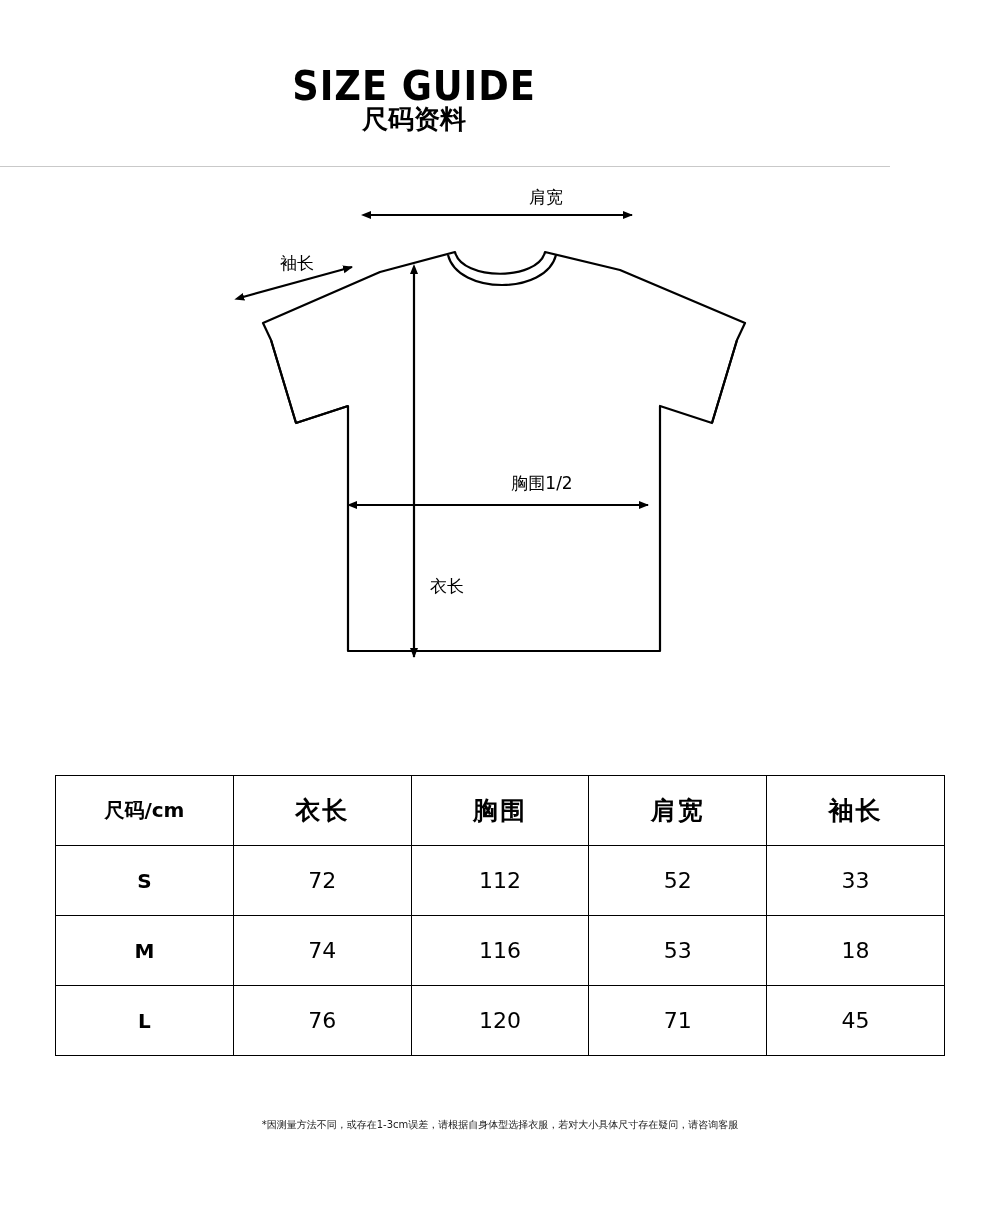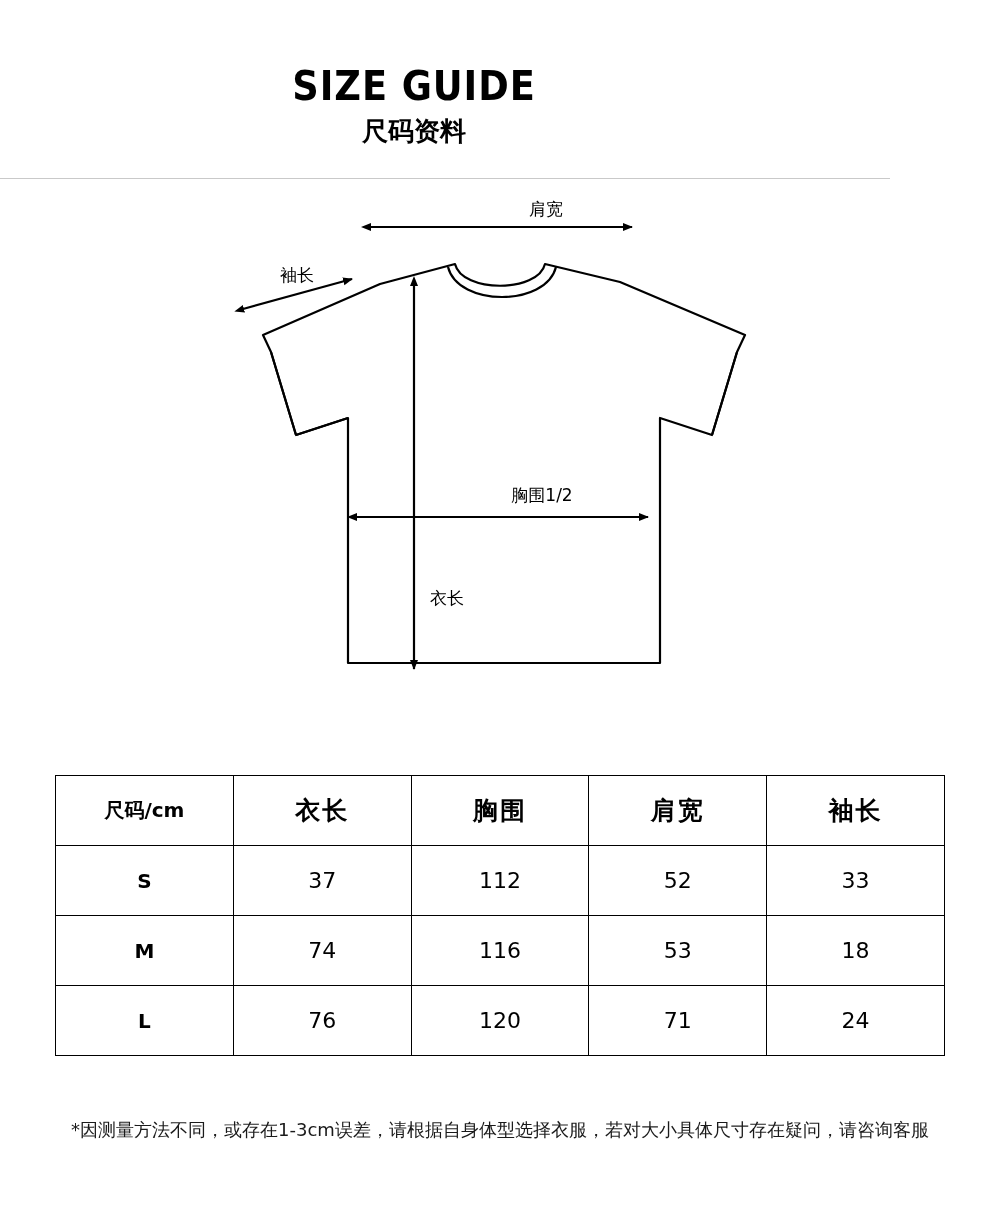--- a/index.html
+++ b/index.html
@@ -32,21 +32,20 @@
     font-weight: 700;
     letter-spacing: 1px;
     line-height: 1;
     transform: scaleX(0.92);
     color: #000000;
   }
   .title-cn {
     font-family: "DejaVu Sans", sans-serif;
     font-size: 26px;
     font-weight: 700;
-    margin-top: 12px;
     line-height: 1;
     color: #000000;
   }
   .divider {
     margin: 34px auto 0 auto;
     width: 890px;
     height: 1px;
     background: #c9c9c9;
   }
 
@@ -98,21 +97,21 @@
     font-weight: 700;
     font-size: 20px;
   }
   .note {
     position: absolute;
     left: 0;
     top: 1118px;
     width: 1000px;
     text-align: center;
     font-family: "DejaVu Sans", sans-serif;
-    font-size: 18px;
+    font-size: 10px;
     color: #1a1a1a;
   }
 </style>
 </head>
 <body>
 
 <div class="page">
 
   <div class="header">
     <div class="title-en">SIZE GUIDE</div>
@@ -187,38 +186,38 @@
           <th class="first-col">尺码/cm</th>
           <th>衣长</th>
           <th>胸围</th>
           <th>肩宽</th>
           <th>袖长</th>
         </tr>
       </thead>
       <tbody>
         <tr>
           <td class="size-label">S</td>
-          <td>37</td>
+          <td>72</td>
           <td>112</td>
           <td>52</td>
           <td>33</td>
         </tr>
         <tr>
           <td class="size-label">M</td>
           <td>74</td>
           <td>116</td>
           <td>53</td>
           <td>18</td>
         </tr>
         <tr>
           <td class="size-label">L</td>
           <td>76</td>
           <td>120</td>
           <td>71</td>
-          <td>24</td>
+          <td>45</td>
         </tr>
       </tbody>
     </table>
   </div>
 
   <div class="note">*因测量方法不同，或存在1-3cm误差，请根据自身体型选择衣服，若对大小具体尺寸存在疑问，请咨询客服</div>
 
 </div>
 
 </body></html>

